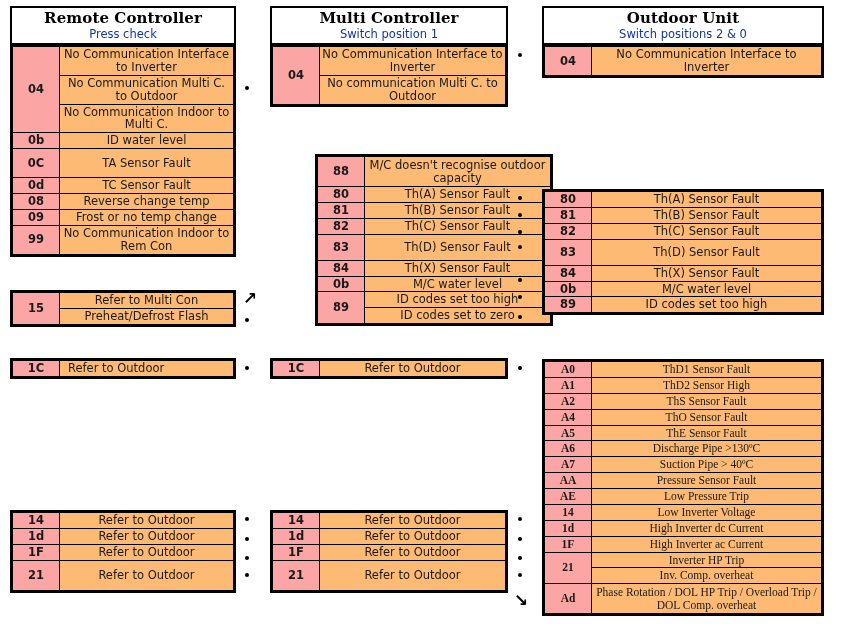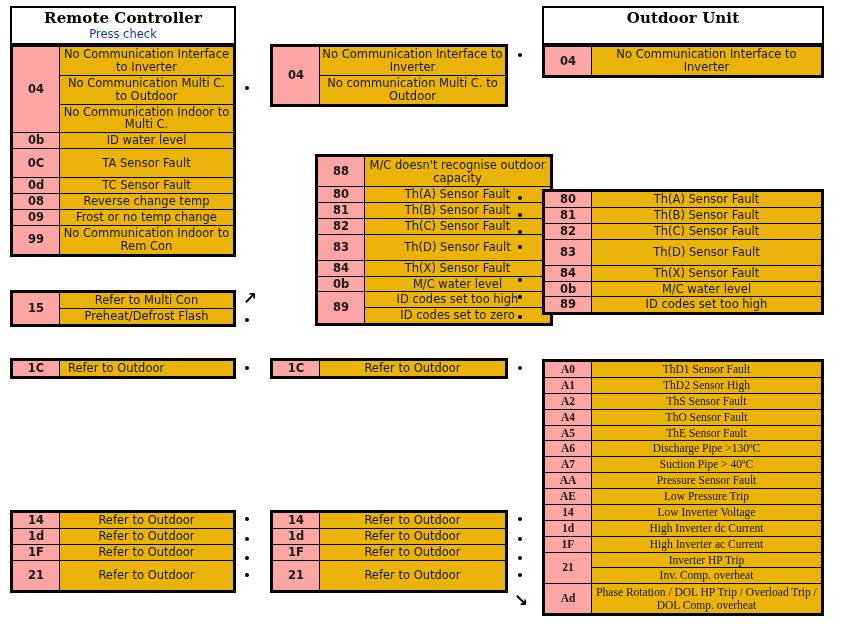--- a/index.html
+++ b/index.html
@@ -42,21 +42,21 @@
     line-height: 1.12;
   }
   td.code {
     background: #fca5a5;
     color: #1335a8;
     font-weight: bold;
     font-size: 12px;
     width: 42px;
   }
   td.desc {
-    background: #eab308;
+    background: #fdba74;
   }
   td.desc.left {
     text-align: left;
     padding-left: 8px;
   }
   
   .hdr {
     border: 2px solid #000;
     border-bottom: 1px solid #000;
     text-align: center;
@@ -185,20 +185,24 @@
         <td class="desc">Refer to Outdoor</td>
       </tr>
       <tr style="height:30px;">
         <td class="code">21</td>
         <td class="desc">Refer to Outdoor</td>
       </tr>
     </tbody>
       </table>
   </div>
 
+  <div class="hdr" style="position:absolute; left:270px; top:6px; width:238px; height:38px;">
+    <div class="title">Multi Controller</div>
+    <div class="sub">Switch position 1</div>
+  </div>
 
   <div class="block" style="left:270px; top:44px; width:238px;">
     <table class="grid">
       <tbody>
           <tr style="height:29px;">
         <td class="code" rowspan="2">04</td>
         <td class="desc">No Communication Interface to Inverter</td>
       </tr>
       <tr style="height:29px;">
         <td class="desc">No communication Multi C. to Outdoor</td>
@@ -278,20 +282,21 @@
       <tr style="height:30px;">
         <td class="code">21</td>
         <td class="desc">Refer to Outdoor</td>
       </tr>
     </tbody>
       </table>
   </div>
 
   <div class="hdr" style="position:absolute; left:542px; top:6px; width:282px; height:38px;">
     <div class="title">Outdoor Unit</div>
+    <div class="sub">Switch positions 2 &amp; 0</div>
   </div>
 
   <div class="block" style="left:542px; top:44px; width:282px;">
     <table class="grid">
       <tbody>
           <tr style="height:29px;">
         <td class="code">04</td>
         <td class="desc">No Communication Interface to Inverter</td>
       </tr>
     </tbody>

